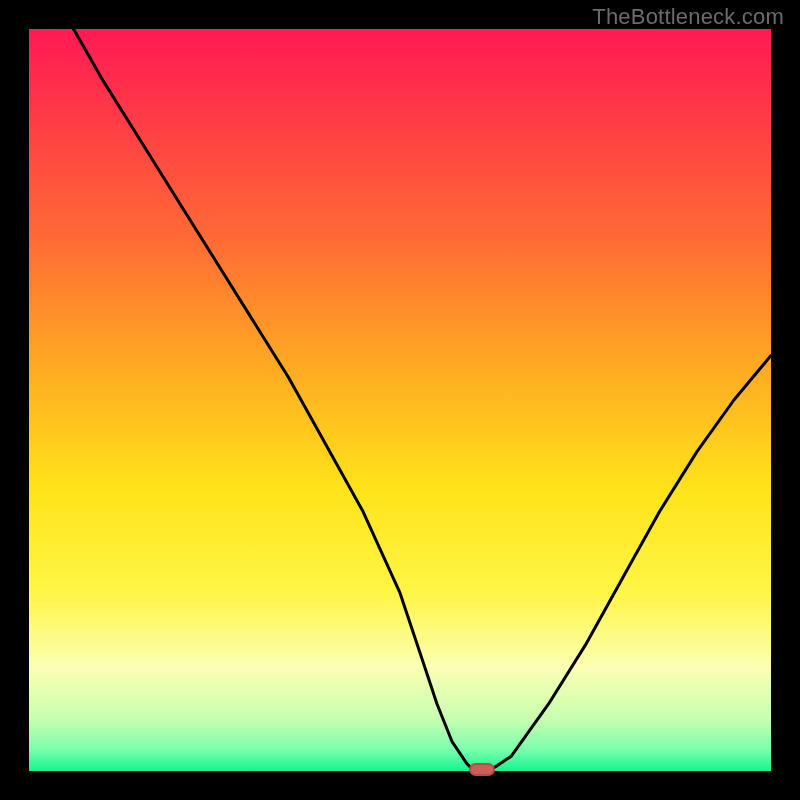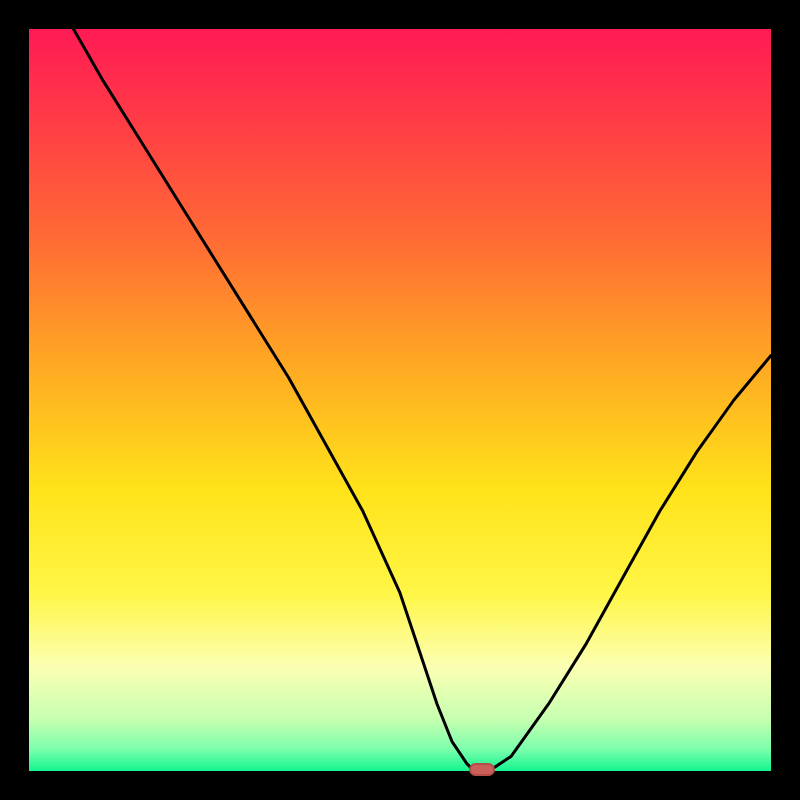--- a/index.html
+++ b/index.html
@@ -46,20 +46,21 @@
     background: #cb5f59;
     border: 2px solid #b84d47;
     box-sizing: border-box;
   }
 </style>
 </head>
 <body>
 
 <div class="frame">
 
+  <div class="watermark">TheBottleneck.com</div>
 
   <div class="plot">
     <svg id="plot-svg" width="742" height="742" viewBox="0 0 742 742">
       <defs>
         <linearGradient id="bg-grad" x1="0" y1="0" x2="0" y2="1">
             <stop offset="0%" stop-color="#ff1a54"></stop>
             <stop offset="12%" stop-color="#ff3b46"></stop>
             <stop offset="28.000000000000004%" stop-color="#ff6a35"></stop>
             <stop offset="45%" stop-color="#ffa823"></stop>
             <stop offset="62%" stop-color="#ffe31a"></stop>

